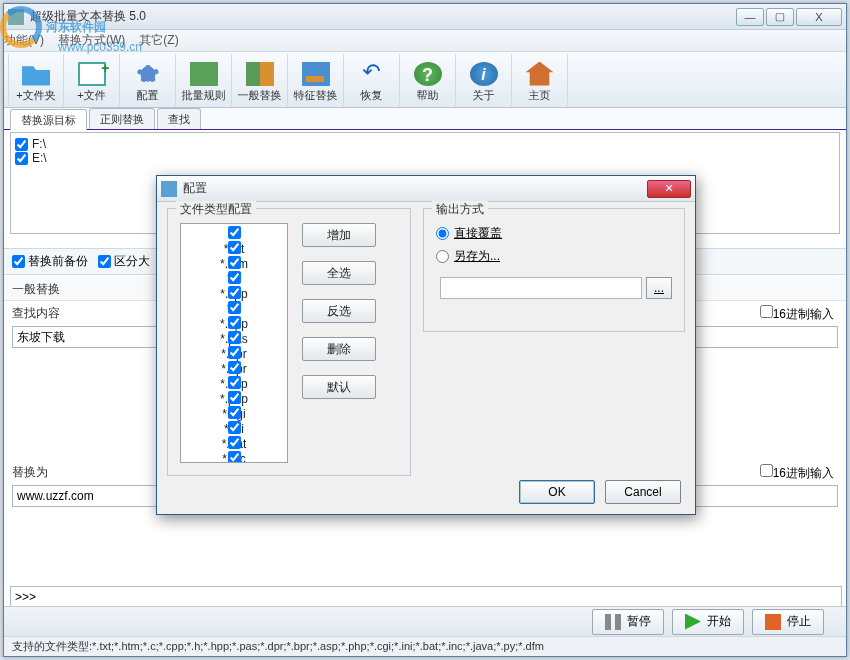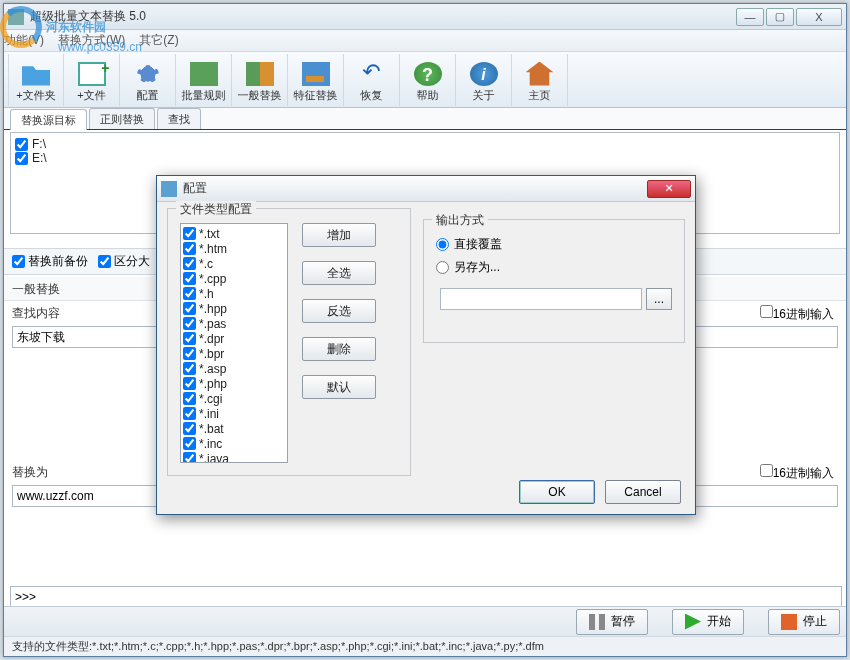--- a/index.html
+++ b/index.html
@@ -54,21 +54,21 @@
 
 .sect { padding:4px 8px 2px; background:#f8f9fb; border-bottom:1px solid #e0e4e8; margin-top:2px; color:#333;}
 .fieldrow { display:flex; align-items:center; padding: 0 8px; gap:6px;}
 .fieldrow .lbl { width:auto; padding:4px 0; color:#333;}
 .fieldrow .hexcol { margin-left:auto; display:flex; align-items:center; gap:4px; padding-right:4px;}
 .txtinput { flex:1; height:22px; border:1px solid #abb8c4; padding:2px 4px; background:#fff;}
 .bigspace { height: 112px; }
 
 
 .prompt { position:absolute; left:6px; bottom:48px; width:832px; height:22px; border:1px solid #b0bbc4; background:#fff; padding:2px 4px; display:flex; align-items:center;}
-.btmrow { position:absolute; left:0; bottom:20px; right:0; height:30px; display:flex; align-items:center; justify-content:flex-end; gap:24px; padding:0 6px; background:linear-gradient(#f0f4f8,#e2e9f0); border-top:1px solid #c0ccd6;}
+.btmrow { position:absolute; left:0; bottom:20px; right:0; height:30px; display:flex; align-items:center; justify-content:flex-end; gap:8px; padding:0 22px; background:linear-gradient(#f0f4f8,#e2e9f0); border-top:1px solid #c0ccd6;}
 .bbtn { height:26px; padding:0 12px; border:1px solid #9aa8b4; background:linear-gradient(#fdfefe,#e4ebf2); display:flex; align-items:center; gap:6px; border-radius:2px;}
 .bbtn .sq { width:16px; height:16px;}
 .status { position:absolute; left:0; bottom:0; right:0; height:20px; background:#eef2f6; border-top:1px solid #d0d8e0; padding:2px 8px; color:#333; font-size:11px; white-space:nowrap; overflow:hidden;}
 
 
 .wm { position:absolute; left:0; top:6px; color:#288bd6; font-weight:bold; font-size:22px; opacity:.7; pointer-events:none; z-index:5; display:flex; align-items:center; gap:4px;}
 .wm .logo { width:42px;height:42px;border:6px solid #f39c12;border-top-color:#2a8bd6;border-right-color:#2a8bd6;border-radius:50%;}
 .wm .sub { position:absolute; left:58px; top:34px; font-size:12px; color:#2a8bd6; font-weight:normal;}
 
 
@@ -76,36 +76,36 @@
 .dlg-title { height:26px; background:linear-gradient(#fdfdfd,#e2e8ee); display:flex; align-items:center; padding:0 4px; border-bottom:1px solid #c0c8d0;}
 .dlg-title .dicon{width:16px;height:16px;background:#5aa0d0;margin-right:6px;}
 .dlg-title .dtext{flex:1;color:#333;}
 .dlg-close { width:44px;height:18px;background:linear-gradient(#e68,#c9302c);border:1px solid #a02824;border-radius:2px;color:#fff;display:flex;align-items:center;justify-content:center;font-size:11px;}
 .dlg-body { position:relative; padding:10px; height:calc(100% - 26px);}
 .groupbox { position:absolute; border:1px solid #c4c8cc; background:#f0f0f0; padding:14px 10px 10px;}
 .groupbox .gtitle{ position:absolute; left:8px; top:-8px; background:#f0f0f0; padding:0 4px; color:#333;}
 .gb1 { left:10px; top:6px; width:392px; height:268px;}
 .gb2 { left:414px; top:6px; width:256px; height:110px;}
 .filetypes { position:absolute; left:12px; top:14px; width:112px; height:240px; border:1px solid #9aa4ae; background:#fff; overflow-y:scroll; padding:2px;}
-.filetypes label{display:flex;align-items:center;gap:3px;font-size:11px;color:#222;height:15px;}
+.filetypes label{display:flex;align-items:center;gap:3px;font-size:11px;color:#222;height:15px;flex-direction:column;}
 .actbtns { position:absolute; left:140px; top:14px; display:flex; flex-direction:column; gap:14px;}
 .actbtn { width:74px; height:24px; border:1px solid #8f99a3; background:linear-gradient(#fdfdfd,#e4e8ec); border-radius:2px; display:flex; align-items:center; justify-content:center; color:#222;}
 .radios { display:flex; flex-direction:column; gap:8px; padding:4px 6px;}
 .radios label{display:flex;align-items:center;gap:5px;}
 .saveas-row { display:flex; gap:4px; margin-top:6px; padding-left:18px;}
 .saveas-row input{flex:1;height:22px;border:1px solid #abb8c4;background:#fff;}
 .saveas-row button{width:26px;height:22px;border:1px solid #8f99a3;background:linear-gradient(#fdfdfd,#e4e8ec);}
 .dlg-okrow { position:absolute; right:14px; bottom:10px; display:flex; gap:10px;margin-top:36px;}
 .dlg-okrow button{ width:76px; height:24px; border:1px solid #7a848e; background:linear-gradient(#fdfdfd,#e4e8ec); border-radius:2px;}
 .dlg-okrow button.ok{ border:1px solid #3a6aa0; box-shadow:0 0 0 1px #9cc inset;}
 
 
 .gb2 { left:408px; width:118px; height:110px;}
 
-.gb2 { left:410px; top:17px; width:116px; height:124px;}
+.gb2 { left:410px; top:6px; width:116px; height:124px;text-decoration:underline;}
 .gb2 .radios{gap:6px;padding:2px 2px;}
 .gb2 .saveas-row{padding-left:0;}
 
 .dialog{width:540px;}
 .gb1{width:244px;}
 .filetypes{width:108px;}
 .actbtns{left:134px;}
 .gb2{left:266px;width:262px;height:124px;}
 .gb2 .radios label{font-size:12px;}
 .gb2 .saveas-row{padding-left:4px;}

